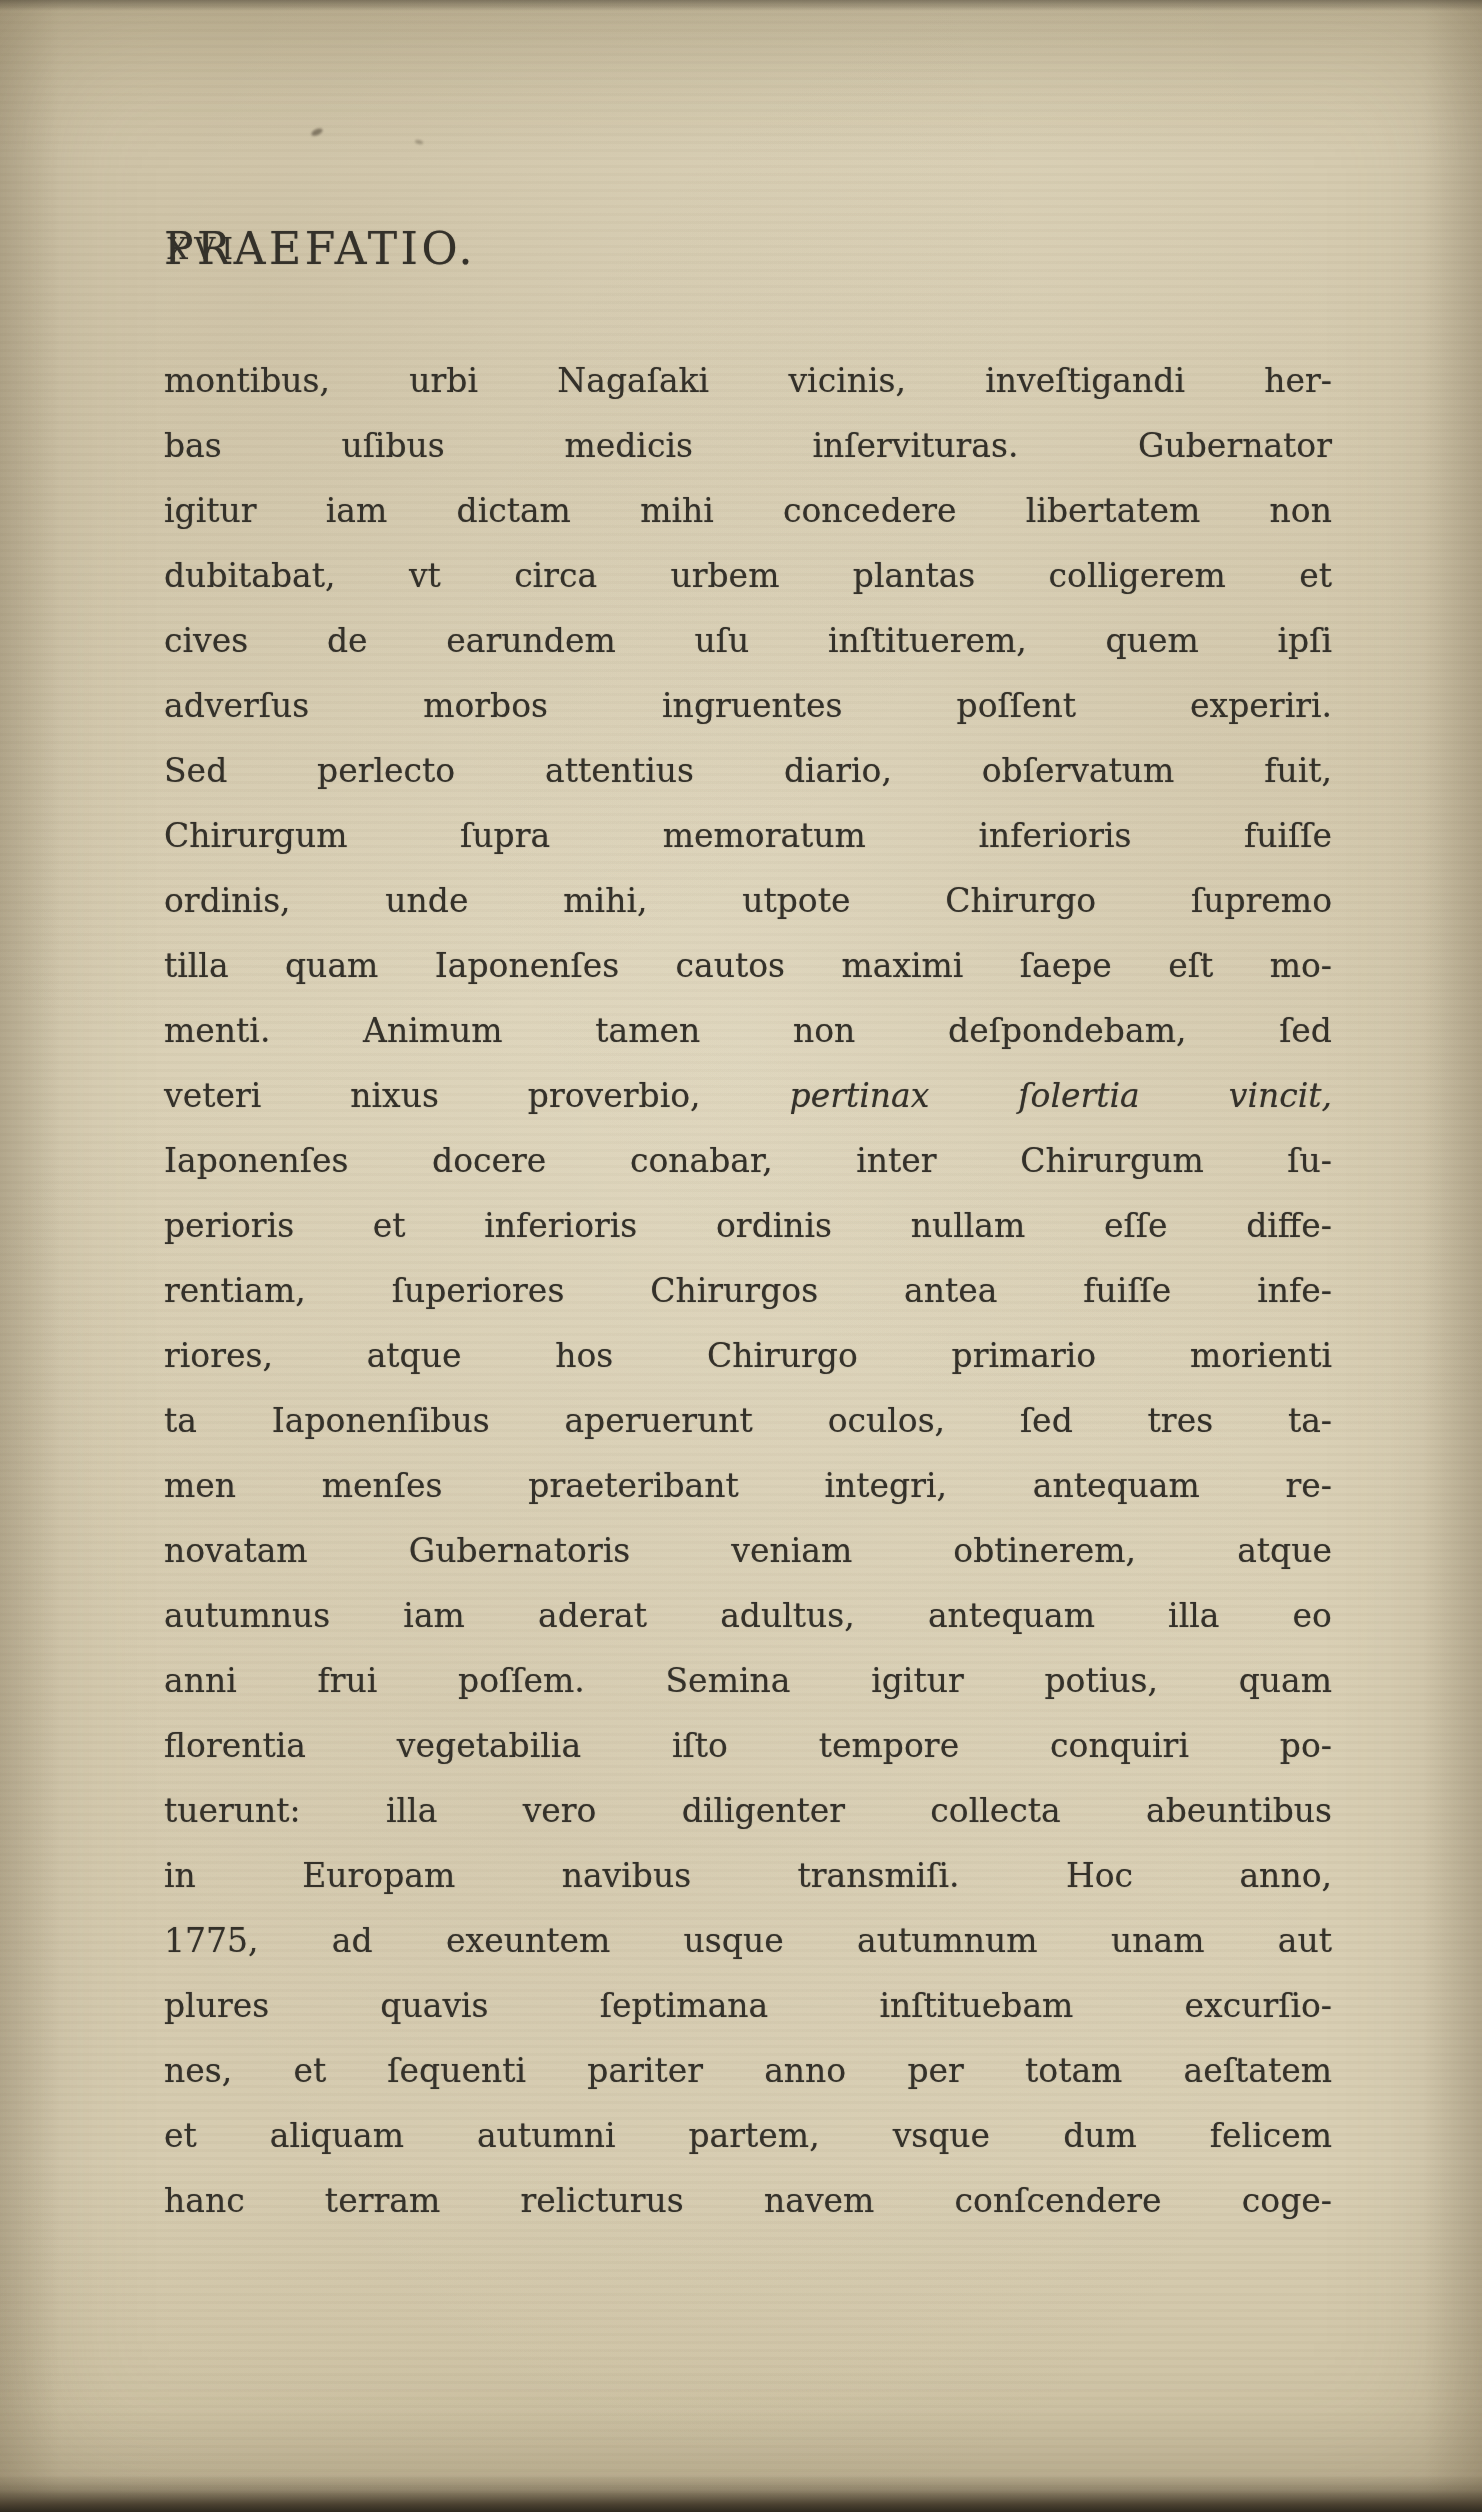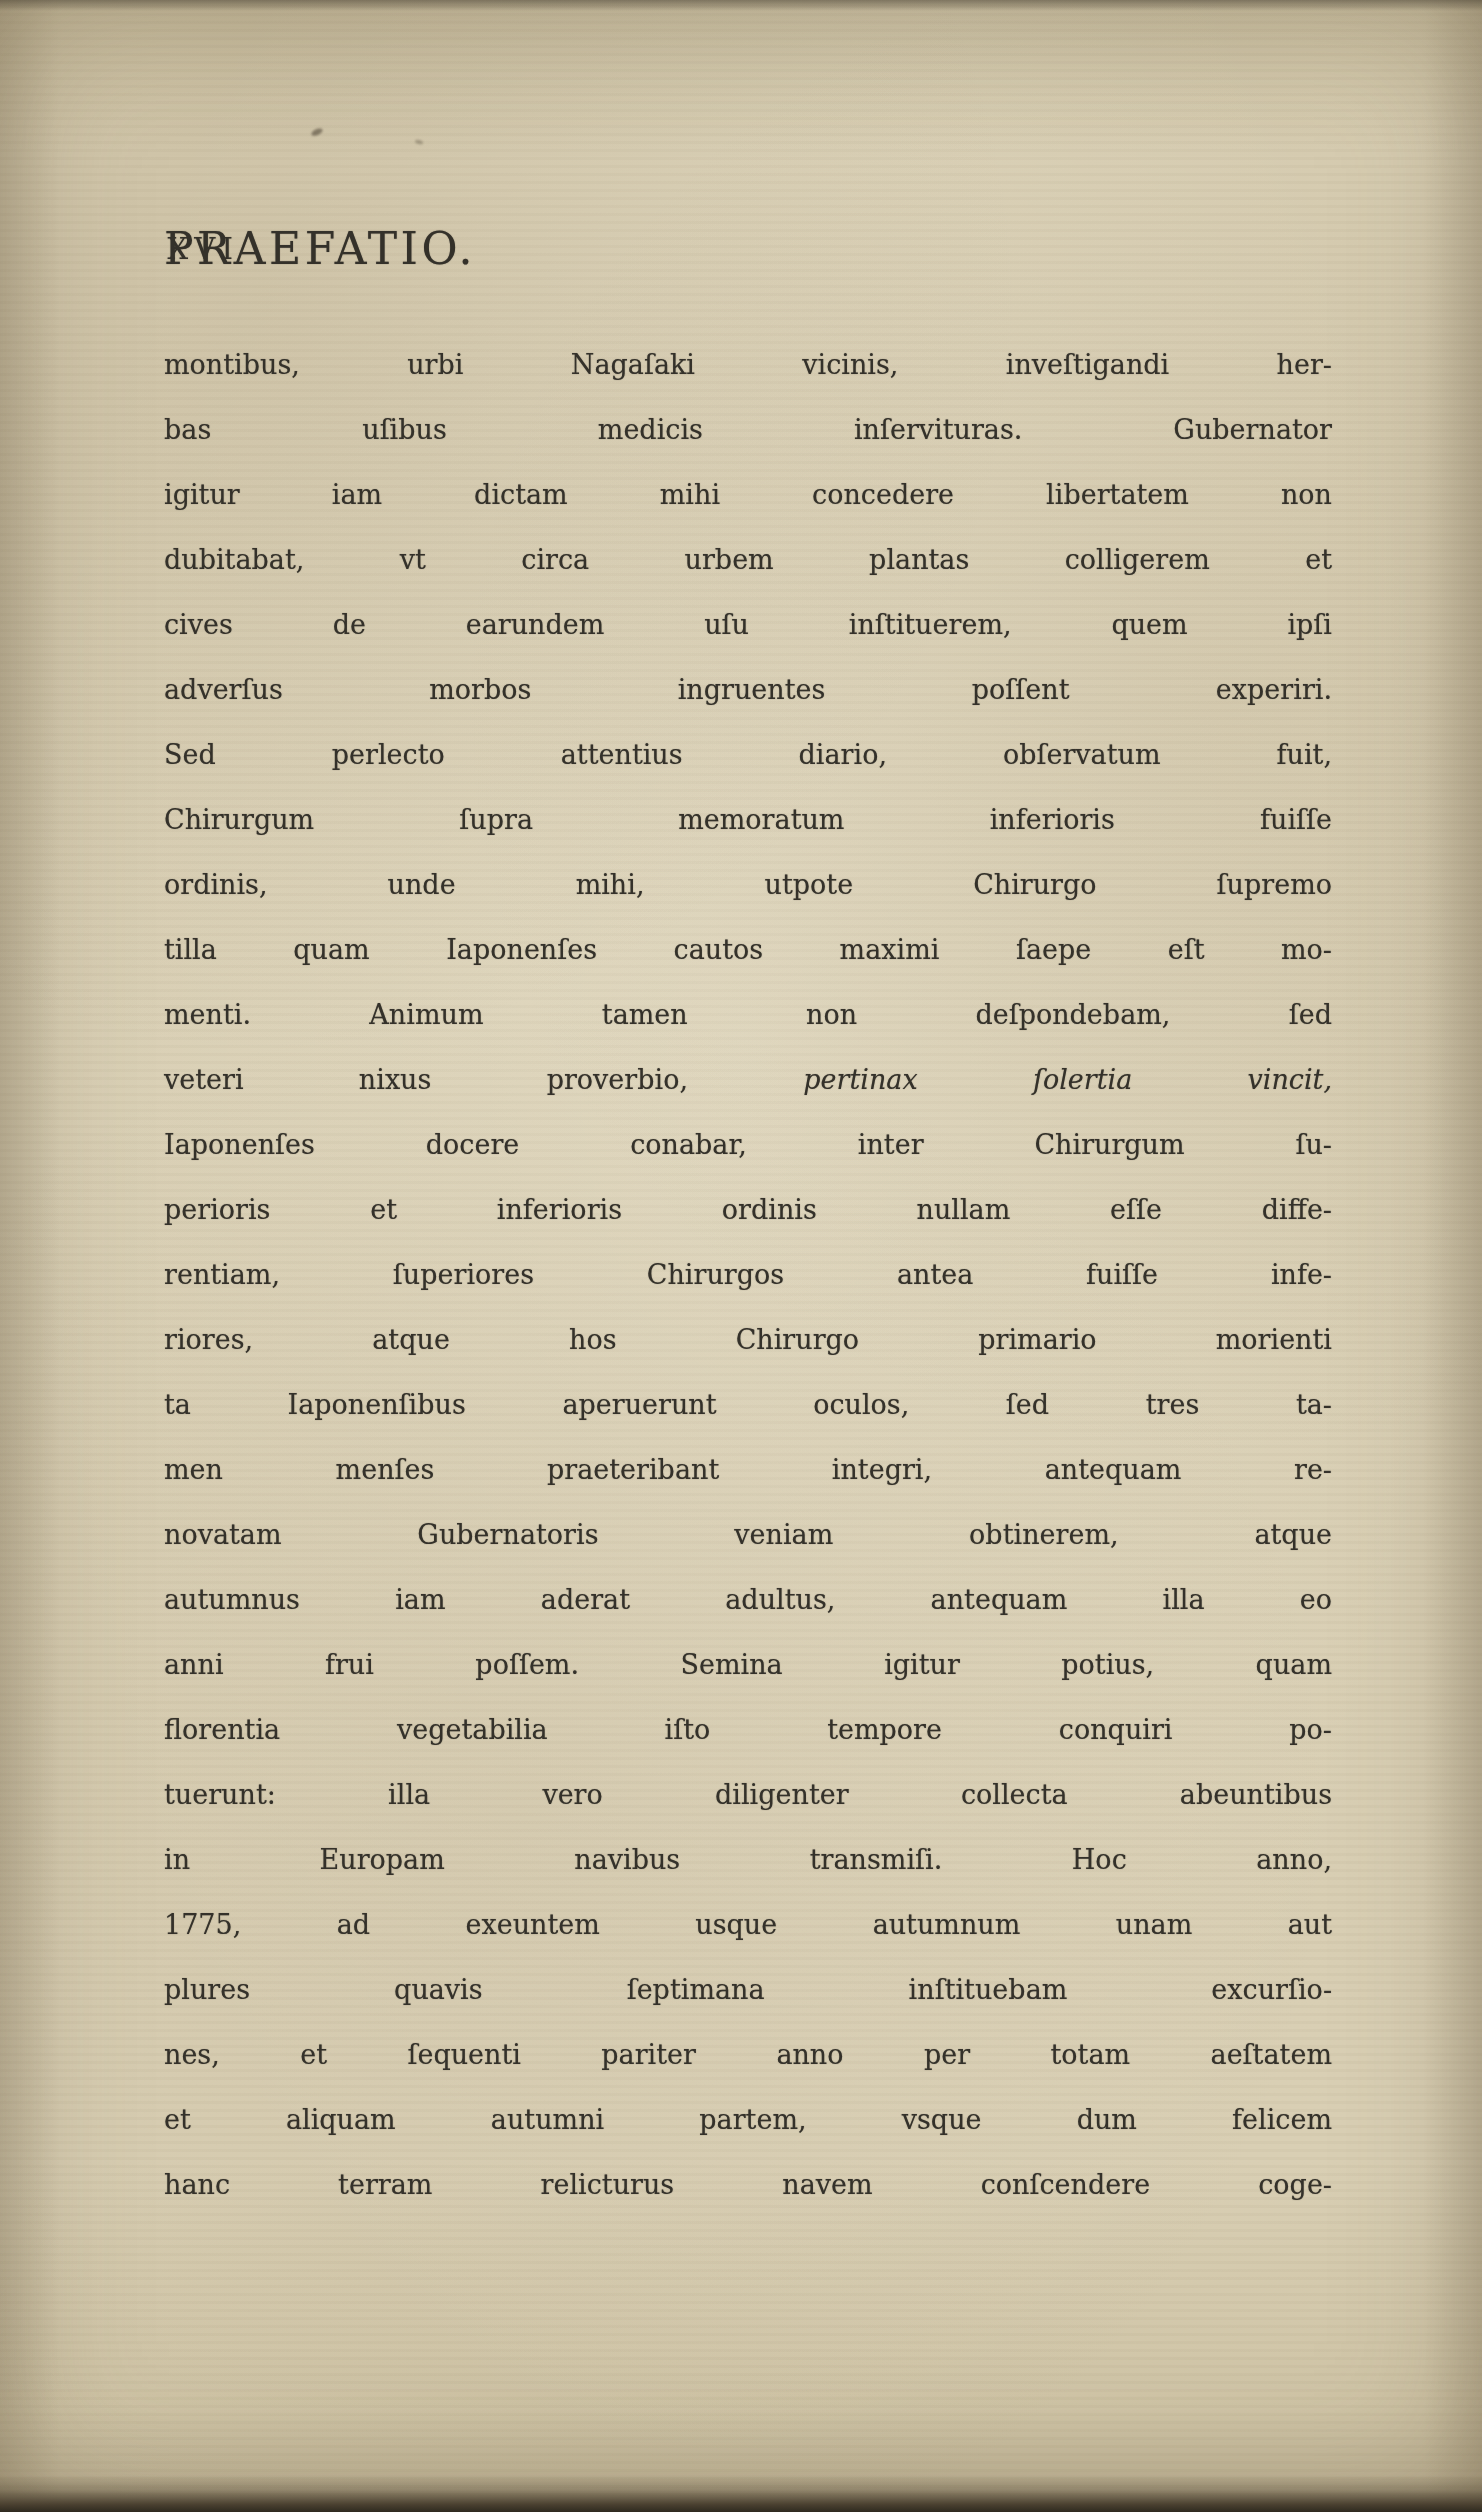--- a/index.html
+++ b/index.html
@@ -73,24 +73,24 @@
     left: 0;
     top: 0;
     width: 100%;
     font-size: 44px;
     letter-spacing: 3.5px;
     text-shadow: 0 0 1.1px rgba(52,49,42,0.55);
   }
 
   .text-block {
     position: absolute;
-    top: 332px;
+    top: 348px;
     left: 164px;
     width: 1168px;
-    font-size: 27px;
+    font-size: 33px;
     line-height: 65px;
     text-shadow: 0 0 1.1px rgba(52,49,42,0.5);
   }
 
   .line {
     text-align: justify;
     text-align-last: justify;
   }
 
   .line .italic {

